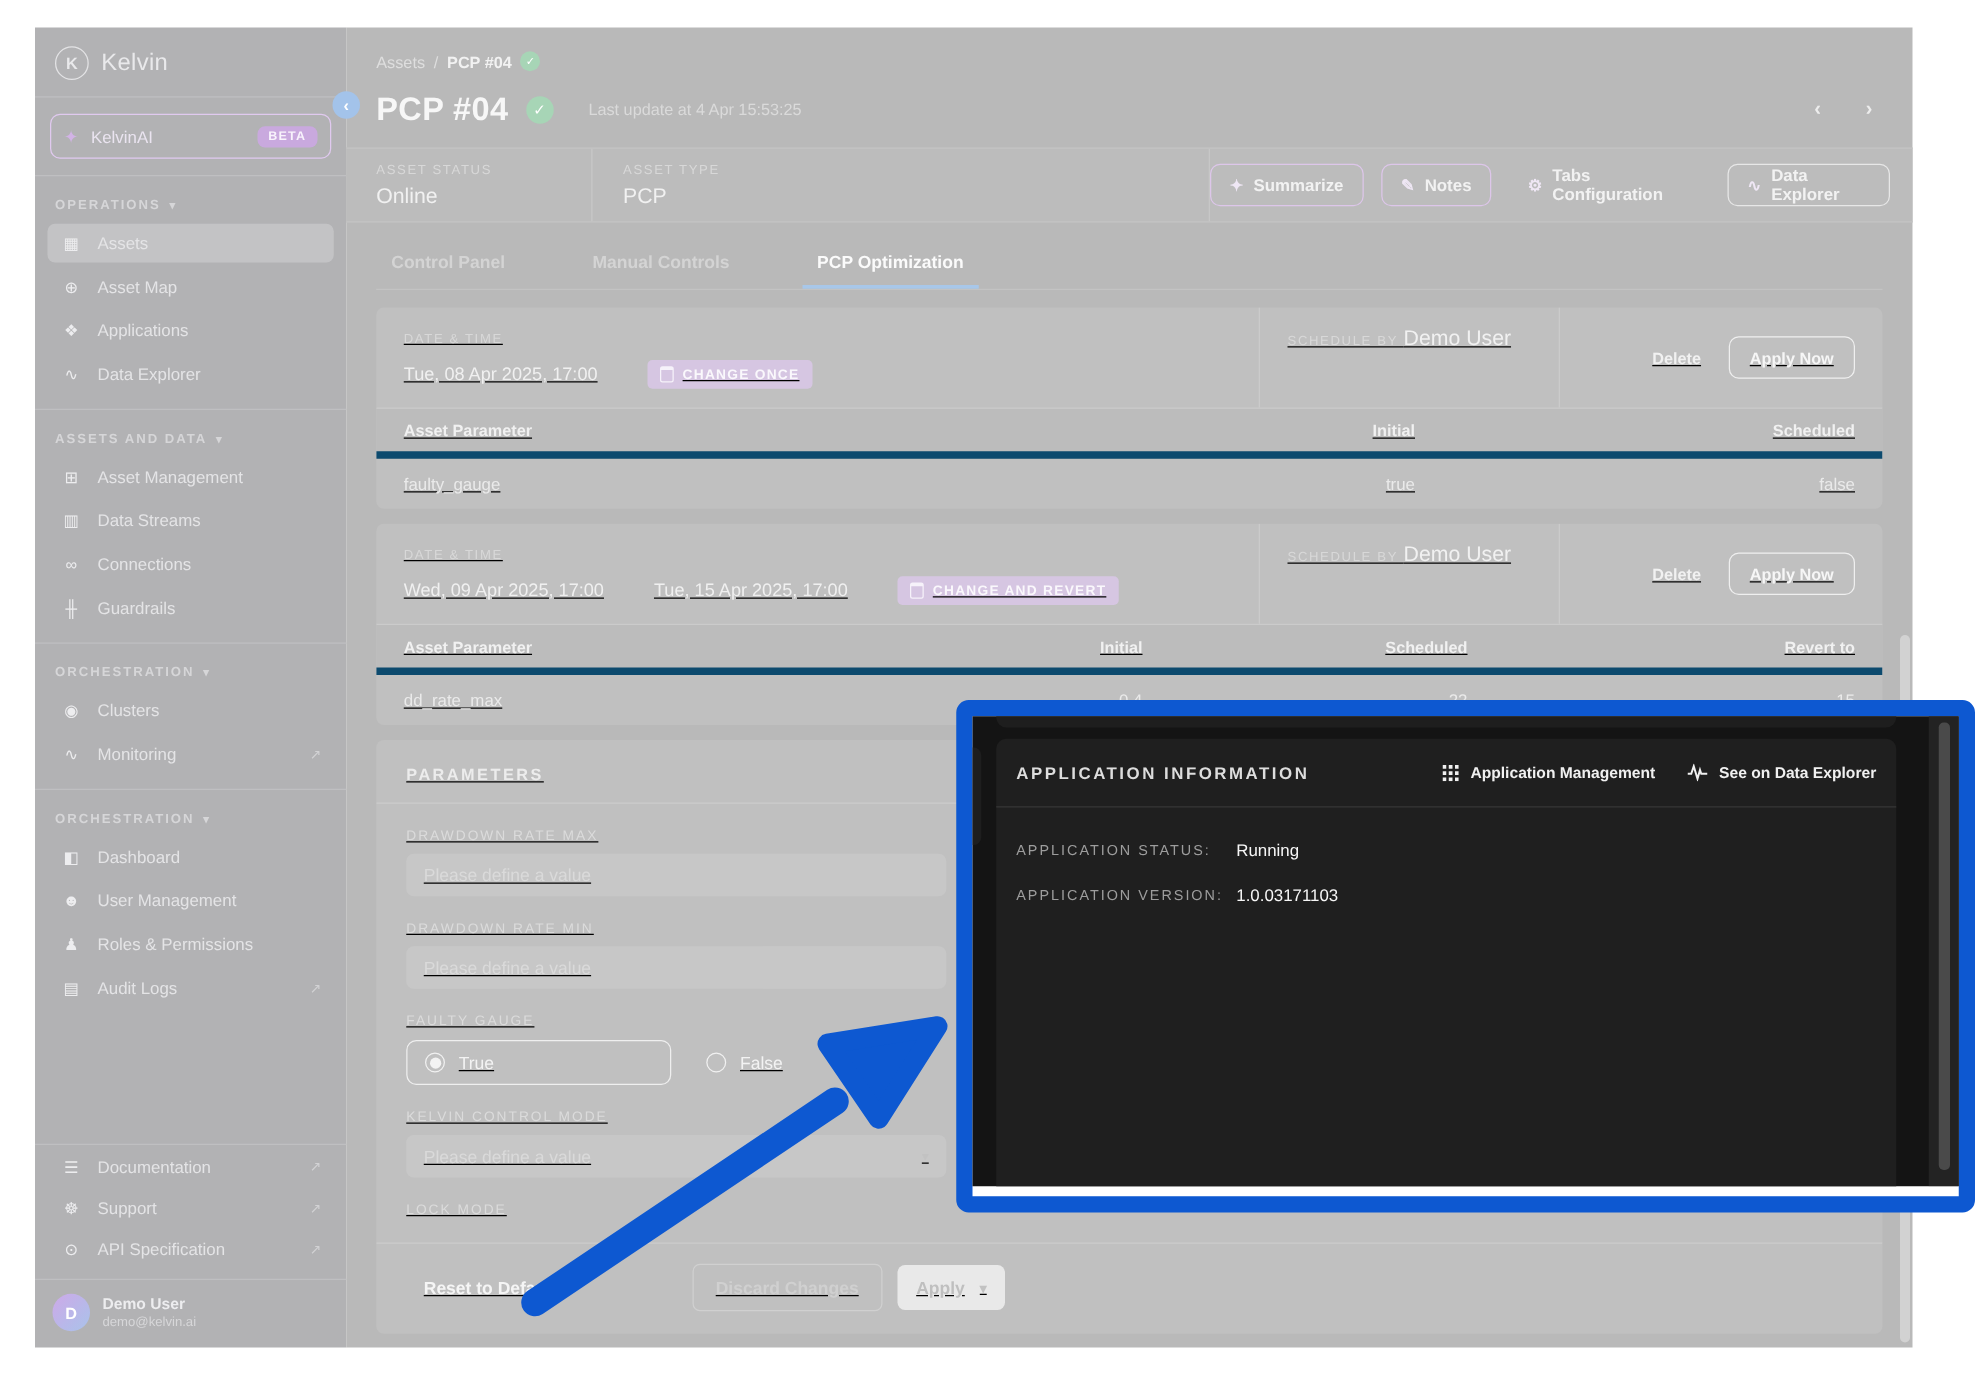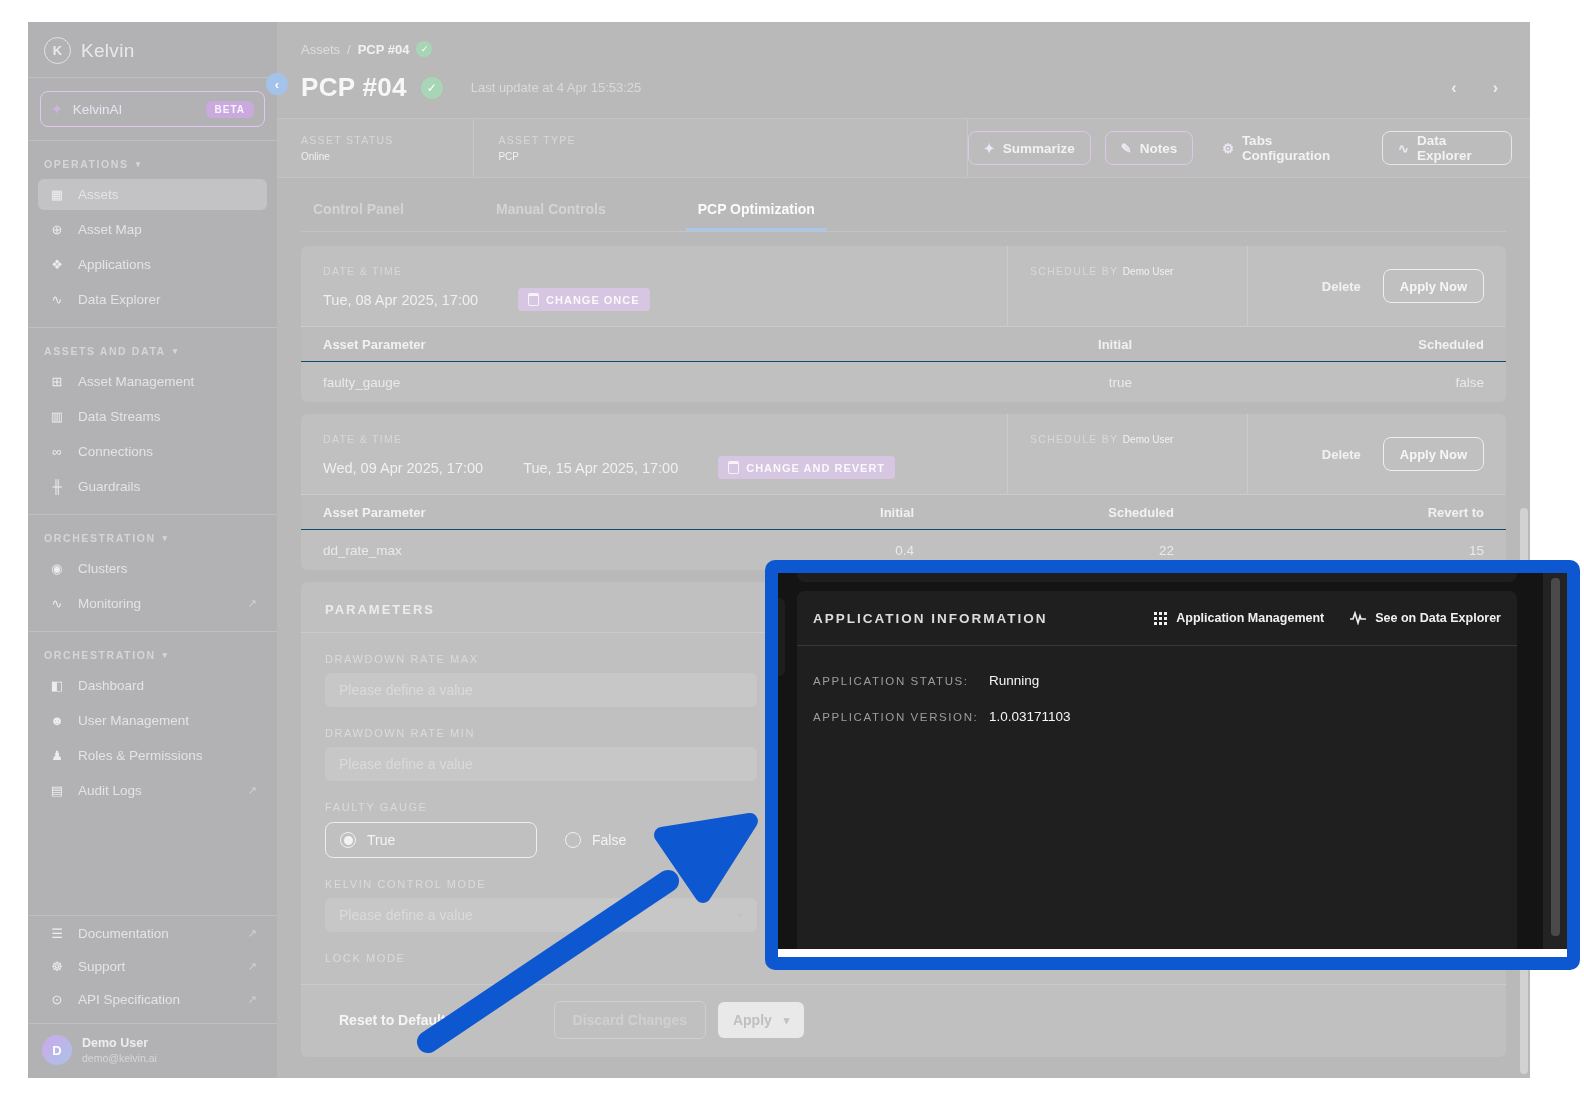--- a/index.html
+++ b/index.html
@@ -47,47 +47,47 @@
   .title-row{padding:15px 24px 0;display:flex;align-items:center;gap:14px;}
   .title-row h1{margin:0;font-size:26px;font-weight:700;color:#f7f7f7;letter-spacing:.3px;}
   .last-upd{font-size:13px;color:#dadada;margin-left:14px;}
   .pager{margin-left:auto;display:flex;gap:36px;color:#ededed;font-size:16px;font-weight:700;padding-right:8px;}
   .status-bar{margin-top:15px;border-top:1px solid #c3c3c3;border-bottom:1px solid #c3c3c3;
               background:#bcbcbc;height:58px;display:flex;align-items:center;}
   .st-cell{width:203px;padding:0 24px;border-right:1px solid #c7c7c7;align-self:stretch;
            display:flex;flex-direction:column;justify-content:center;box-sizing:border-box;}
   .st-cell.w2{width:510px;}
   .lab{font-size:10.5px;letter-spacing:1.3px;color:#d8d8d8;}
-  .val{font-size:10px;color:#f1f1f1;margin-top:5px;}
+  .val{font-size:17px;color:#f1f1f1;margin-top:5px;}
   .st-actions{margin-left:auto;display:flex;align-items:center;gap:14px;padding-right:18px;}
   .btn{height:34px;border-radius:8px;display:flex;align-items:center;gap:8px;padding:0 15px;
        font-size:13.5px;font-weight:600;color:#f2f2f2;box-sizing:border-box;}
   .b-purple{border:1.5px solid #ddc6ea;}
   .b-white{border:1.5px solid #e7e7e7;}
   .b-none{border:none;}
   .bic{font-size:13px;color:#efe7f5;}
-  .tabs{margin:13px 24px 0;border-bottom:1px solid #c3c3c3;display:flex;gap:68px;}
+  .tabs{margin:13px 24px 0;border-bottom:1px solid #c3c3c3;display:flex;gap:46px;}
   .tab{padding:10px 12px 11px;font-size:14px;font-weight:700;color:#d4d4d4;border-bottom:3px solid transparent;}
   .tab.active{color:#fbfbfb;border-bottom-color:#a8c7e9;}
   .content{padding:14px 24px 0;}
-  .card{background:#c0c0c0;border-radius:6px;margin-bottom:12px;overflow:hidden;}
+  .card{background:#c0c0c0;border-radius:6px;margin-bottom:12px;overflow:hidden;text-decoration:underline;}
   .card-head{display:flex;min-height:72px;}
   .ch-left{flex:1;padding:15px 22px;border-right:1px solid #cbcbcb;}
   .ch-sched{width:240px;padding:15px 22px;border-right:1px solid #cbcbcb;box-sizing:border-box;}
   .ch-actions{width:258px;display:flex;align-items:center;justify-content:flex-end;gap:22px;
               padding:0 22px;box-sizing:border-box;}
   .dt-row{margin-top:9px;display:flex;align-items:center;gap:40px;font-size:14.5px;color:#f0f0f0;}
   .badge{background:#d6c6e2;color:#faf8fc;font-size:11px;font-weight:700;letter-spacing:1px;
          padding:5px 10px;border-radius:4px;display:flex;align-items:center;gap:7px;}
   .cal{width:9px;height:9px;border:1.5px solid #f6f2fa;border-top-width:3.5px;border-radius:2px;}
   .link-del{font-size:13px;font-weight:600;color:#f1f1f1;}
   .btn-sm{height:32px;border:1.5px solid #efefef;border-radius:8px;display:flex;align-items:center;
           padding:0 16px;font-size:13px;font-weight:600;color:#f6f6f6;}
   .tbl-head{background:#bcbcbc;display:grid;padding:0 22px;height:34px;align-items:center;
-            font-size:13px;font-weight:700;color:#f1f1f1;border-top:1px solid #cbcbcb;border-bottom:1px solid #0c4a6e;}
+            font-size:13px;font-weight:700;color:#f1f1f1;border-top:1px solid #cbcbcb;border-bottom:6px solid #0c4a6e;}
   .tbl-row{display:grid;padding:0 22px;height:40px;align-items:center;font-size:13.5px;color:#eaeaea;}
   .g3{grid-template-columns:1fr 322px 352px;}
   .g4{grid-template-columns:1fr 300px 260px 310px;}
   .ta-r{text-align:right;}
   
   .p-title{padding:20px 24px 15px;font-size:13px;font-weight:700;letter-spacing:2px;color:#ececec;
            border-bottom:1px solid #cbcbcb;}
   .p-body{padding:0 24px;}
   .f-label{margin-top:20px;font-size:11px;letter-spacing:1.6px;color:#dbdbdb;}
   .f-input{margin-top:8px;width:432px;height:34px;background:#c7c7c7;border-radius:6px;display:flex;

